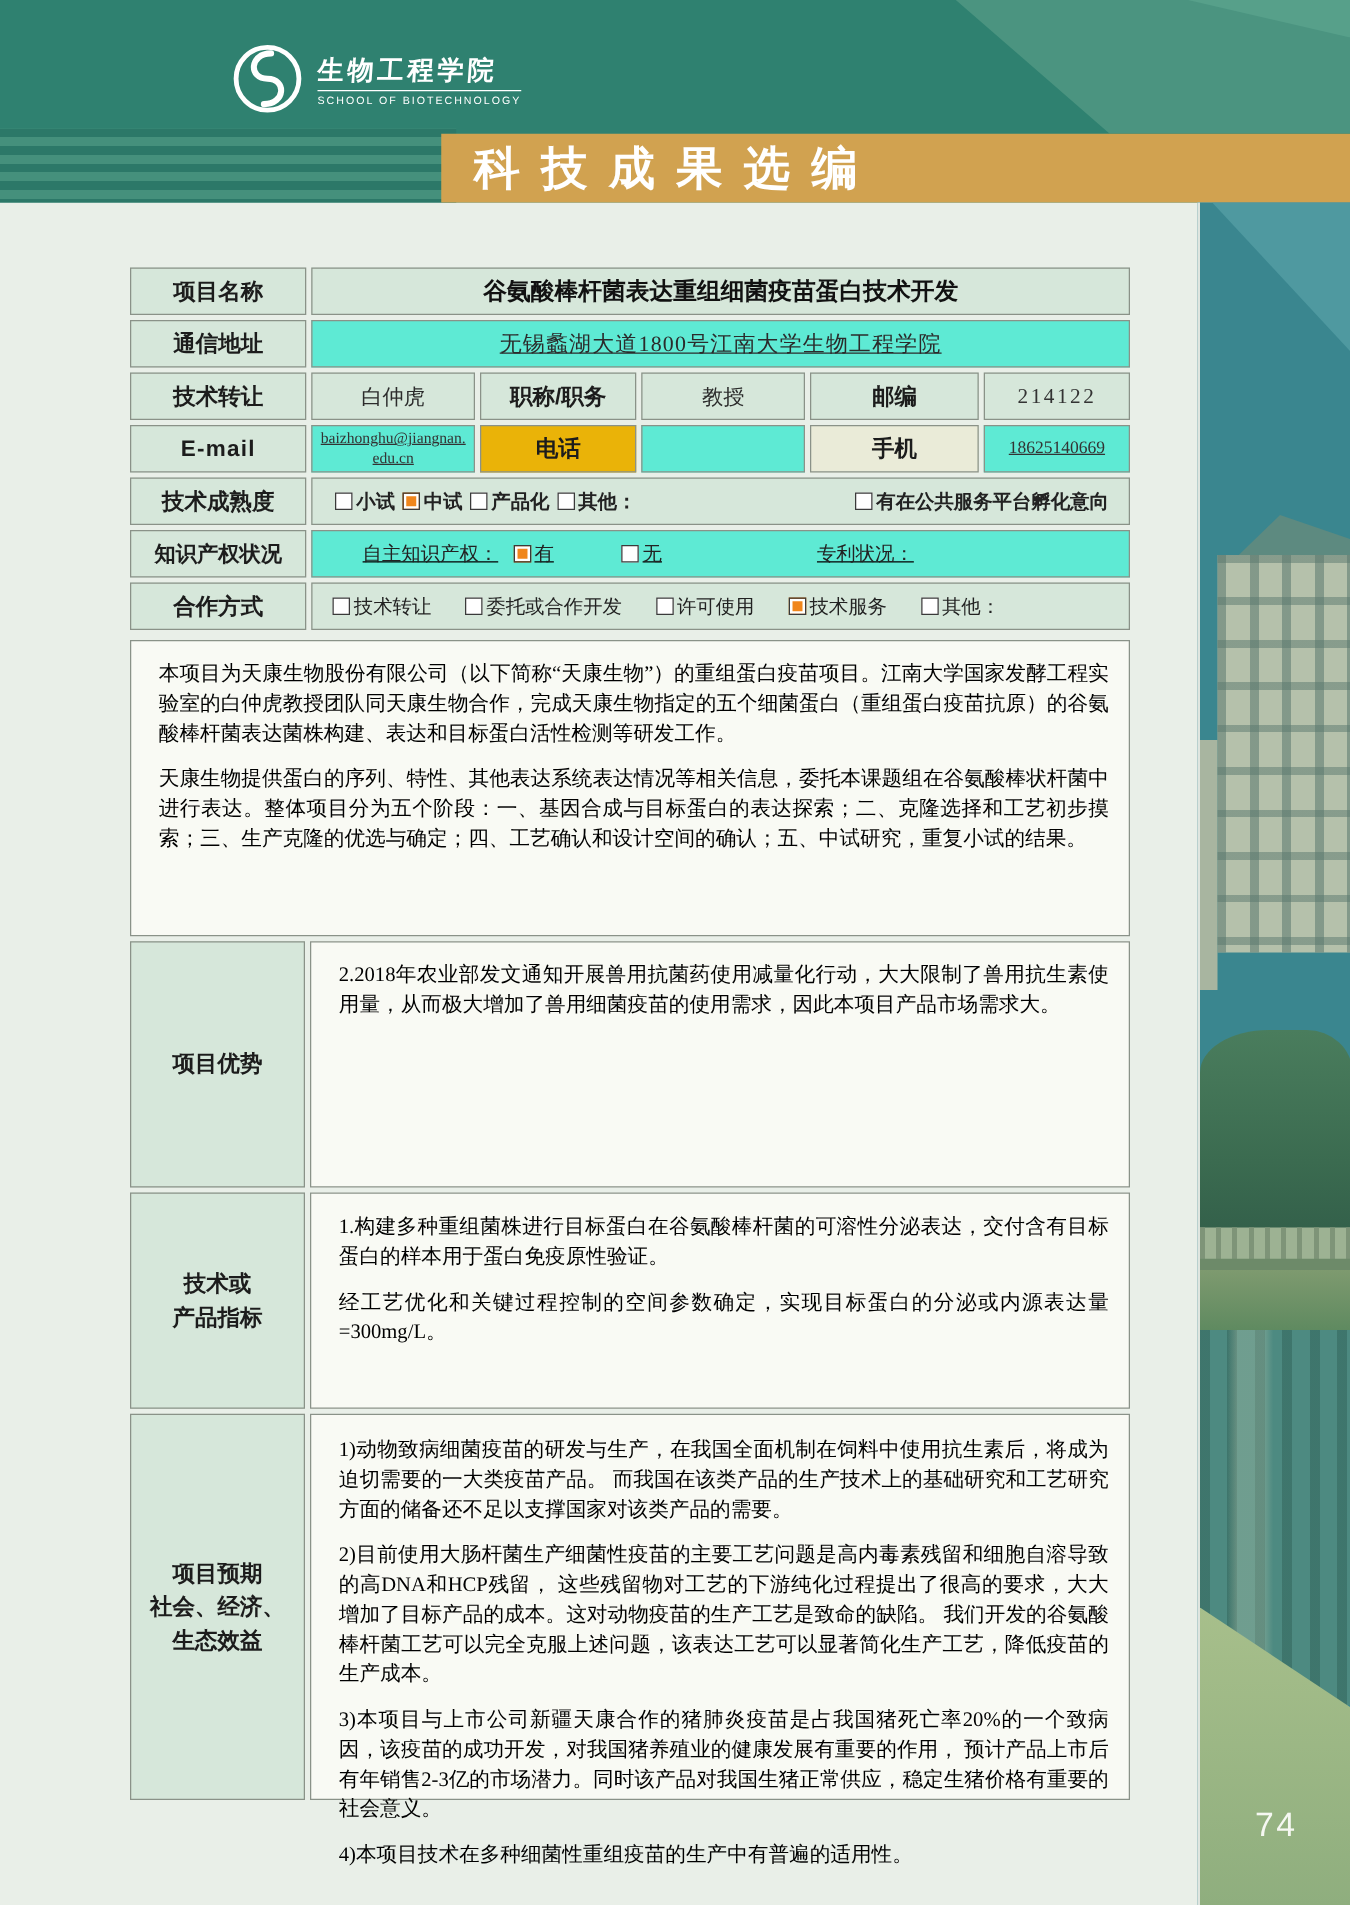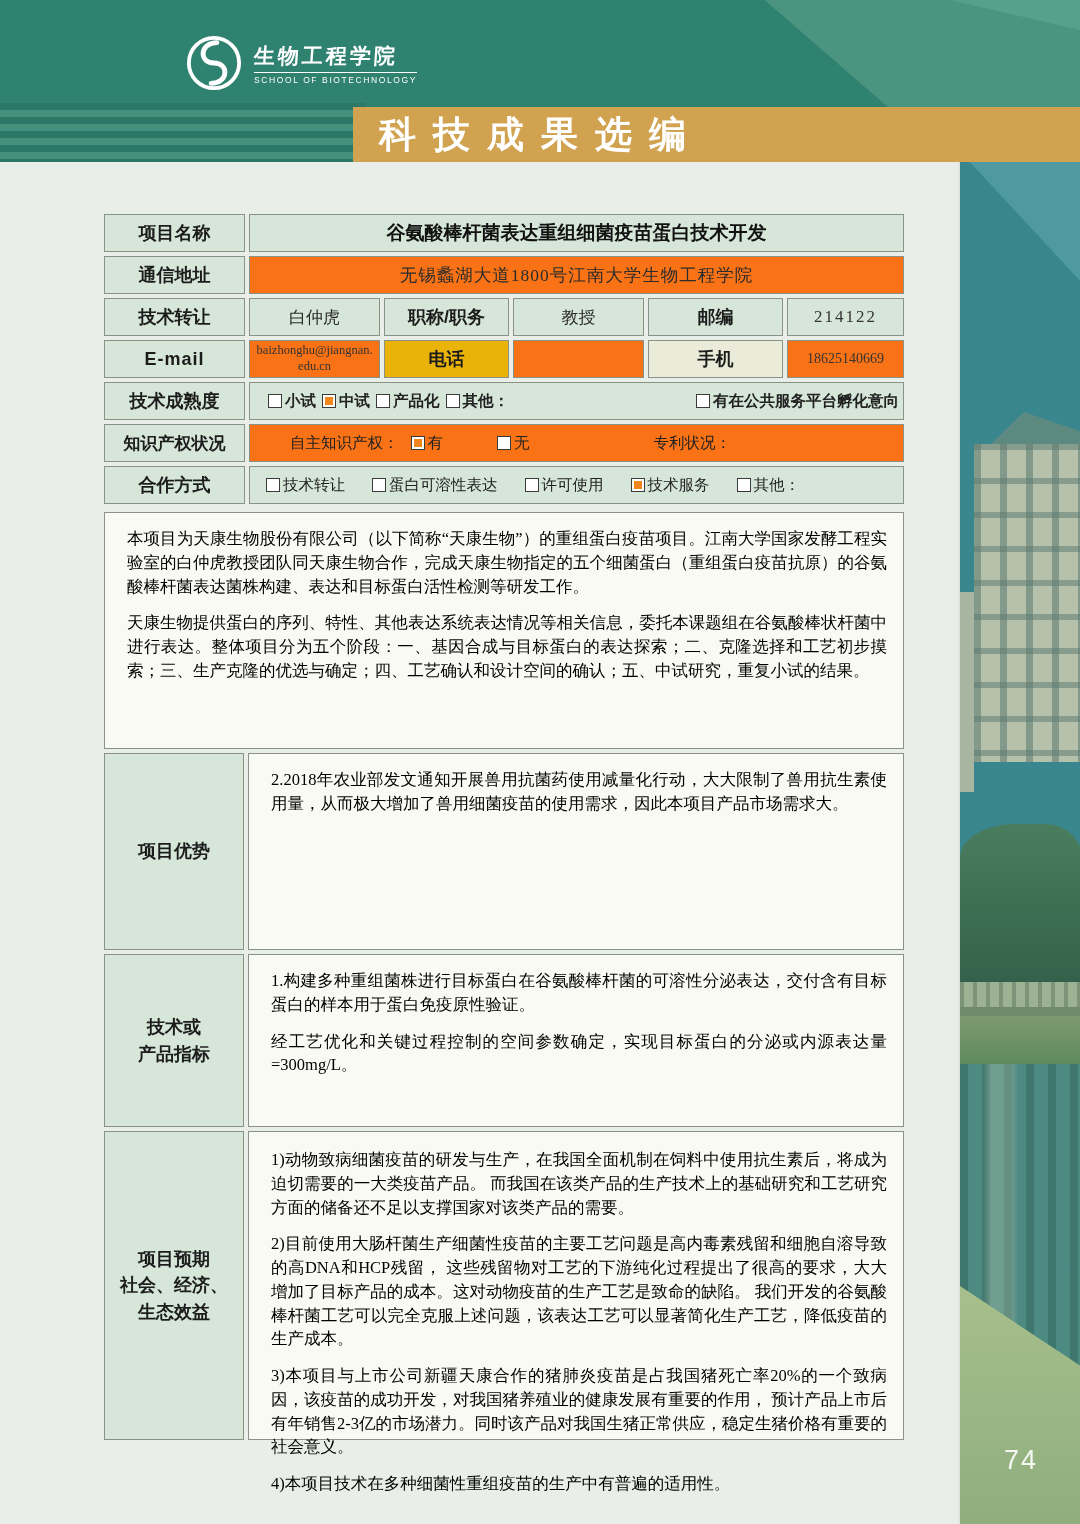--- a/index.html
+++ b/index.html
@@ -53,39 +53,39 @@
     background:linear-gradient(180deg,#a7bf8b,#8fae7e);
     clip-path:polygon(0 0,100% 34%,100% 100%,0 100%);}
   .page-num{position:absolute;left:0;bottom:48px;width:100%;text-align:center;
     color:#f6f8f2;font-size:27px;letter-spacing:2px;}
   
   .form{position:absolute;left:100px;top:210px;width:808px;}
   table.grid{width:808px;border-collapse:separate;border-spacing:4px;table-layout:fixed;}
   table.grid td{border:1px solid #8a9288;height:34px;vertical-align:middle;padding:1px 4px;}
   td.lbl{background:#d6e7da;text-align:center;font-weight:bold;font-size:18px;color:#1c1c1c;}
   td.green{background:#d6e7da;}
-  td.cream{background:#f97316;}
+  td.cream{background:#5eead4;text-decoration:underline;}
   .val-center{text-align:center;}
   .proj-name{font-size:19px;font-weight:bold;color:#111;}
   .kai{font-family:"Liberation Serif",serif;color:#2b2b2b;}
   .addr{font-size:17.5px;letter-spacing:1px;}
   .person{font-size:17px;}
   .zip{font-family:"Liberation Serif",serif;font-size:17px;letter-spacing:2px;color:#333;text-align:center;}
   .mobile{font-family:"Liberation Serif",serif;font-size:14px;color:#333;text-align:center;}
   .email-lbl{font-size:21px;font-weight:600;letter-spacing:1px;}
   .email-val{font-family:"Liberation Serif",serif;font-size:12.5px;line-height:1.25;
     word-break:break-all;text-align:center;color:#333;}
   
   .cbrow{display:flex;align-items:center;font-family:"Liberation Serif",serif;
     font-size:15.5px;color:#222;}
   .opt{display:inline-flex;align-items:center;gap:3px;white-space:nowrap;}
   .cb{display:inline-block;width:14px;height:14px;background:#fff;border:1.5px solid #3a3a3a;box-sizing:border-box;}
   .cb.checked{background:#f0861c;box-shadow:inset 0 0 0 2px #fff;}
   .maturity{padding-left:14px;gap:6px;font-weight:bold;}
-  .maturity .extra{margin-left:auto;margin-right:0;}
+  .maturity .extra{margin-left:auto;margin-right:12px;}
   .iprow{padding-left:36px;gap:12px;}
   .iprow .gap30{width:30px;}
   .iprow .patent{margin-left:112px;}
   .coop{padding-left:12px;gap:27px;}
   
   .section{display:flex;gap:4px;margin:4px 0 0 4px;width:800px;}
   .s-lbl{width:140px;flex:0 0 140px;background:#d6e7da;border:1px solid #8a9288;
     display:flex;align-items:center;justify-content:center;text-align:center;
     font-weight:bold;font-size:18px;color:#1c1c1c;white-space:pre-line;line-height:1.45;}
   .s-body{flex:1;background:#f9faf4;border:1px solid #8a9288;
@@ -214,21 +214,21 @@
     <tr>
       <td class="lbl">合作方式</td>
       <td colspan="5" class="green">
         <div class="cbrow coop">
           <span class="opt">
             <span class="cb"></span>
             <span>技术转让</span>
           </span>
           <span class="opt">
             <span class="cb"></span>
-            <span>蛋白可溶性表达</span>
+            <span>委托或合作开发</span>
           </span>
           <span class="opt">
             <span class="cb"></span>
             <span>许可使用</span>
           </span>
           <span class="opt">
             <span class="cb checked"></span>
             <span>技术服务</span>
           </span>
           <span class="opt">

